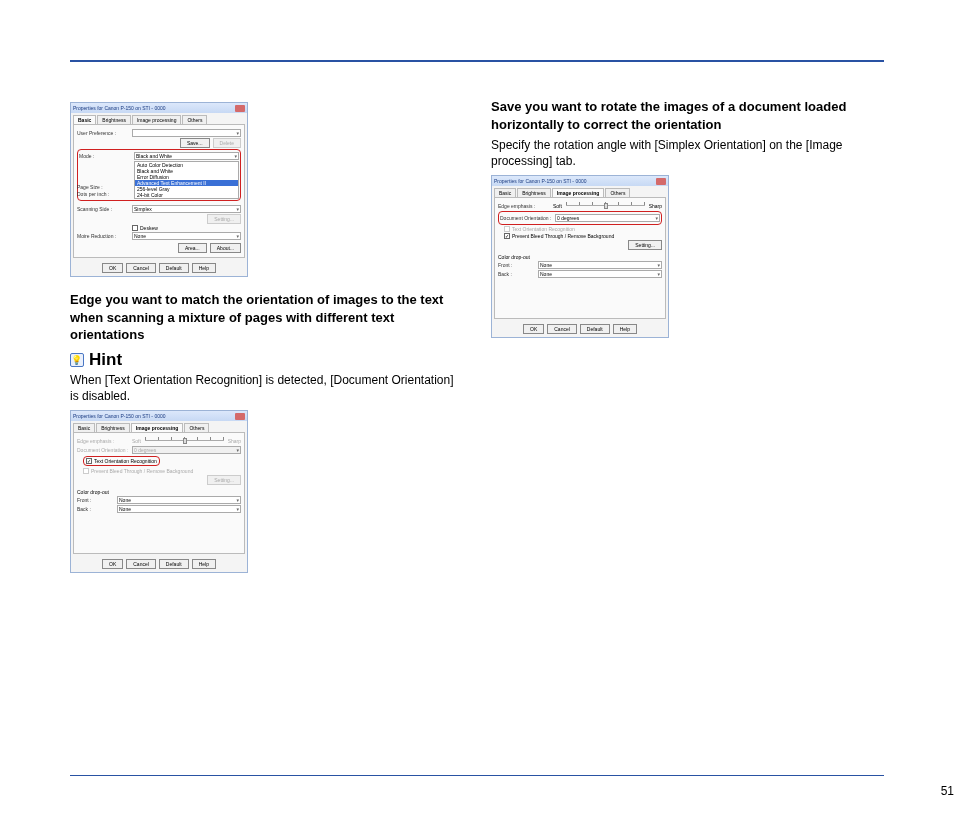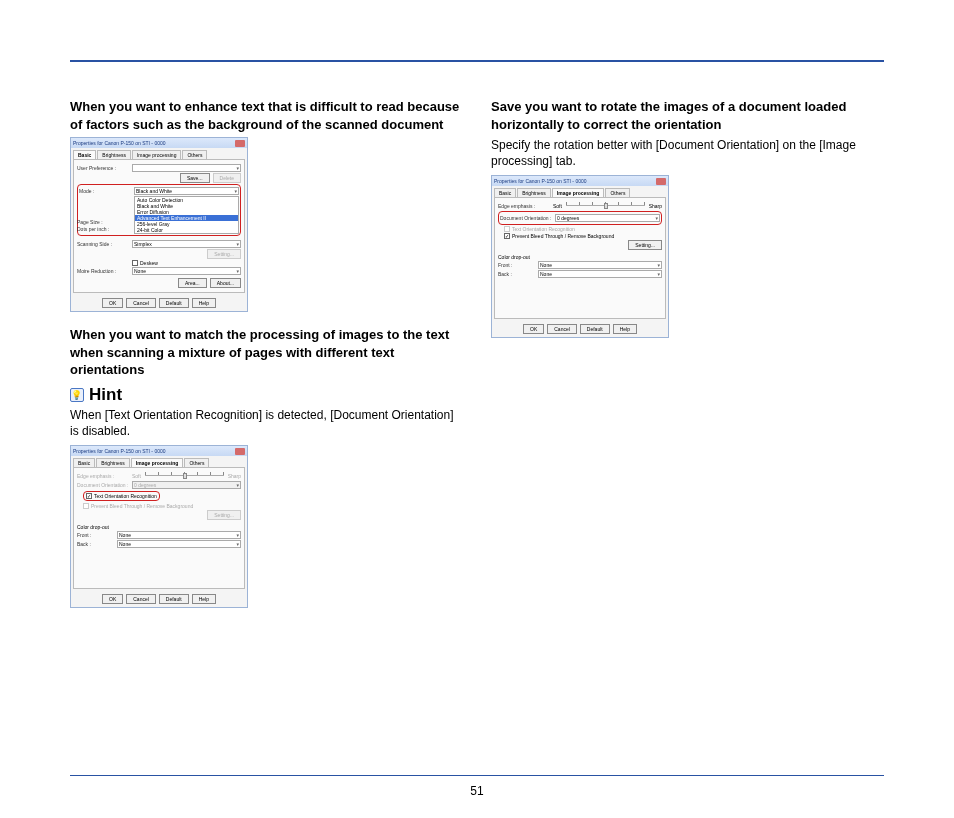--- a/index.html
+++ b/index.html
@@ -153,35 +153,34 @@
     bottom: 42px;
     left: 70px;
     right: 70px;
     height: 1px;
     background: #2952a3;
   }
   .pagenum {
     position: absolute;
     bottom: 20px;
     left: 0; right: 0;
-    text-align: center;
+    text-align: right;
     font-size: 12px;
   }
 </style>
 </head>
 <body>
 
 <div class="top-rule"></div>
 
 <div class="columns">
 
   <div class="col">
 
     <div class="block">
-      <h3>When you want to enhance text that is difficult to read because of factors such as the background of the scanned document</h3>
 
       <div class="dialog">
         <div class="titlebar">
           <span>Properties for Canon P-150 on STI - 0000</span>
           <span class="close-x"></span>
         </div>
         <div class="tabs">
           <div class="tab active">Basic</div>
           <div class="tab">Brightness</div>
           <div class="tab">Image processing</div>
@@ -253,21 +252,21 @@
         <div class="btnrow">
           <div class="btn">OK</div>
           <div class="btn">Cancel</div>
           <div class="btn">Default</div>
           <div class="btn">Help</div>
         </div>
       </div>
     </div>
 
     <div class="block">
-      <h3>When you want to match the processing of images to the text when scanning a mixture of pages with different text orientations</h3>
+      <h3>Edge you want to match the orientation of images to the text when scanning a mixture of pages with different text orientations</h3>
       <div class="hint-row">
         <span class="hint-icon">💡</span>
         <span class="hint-label">Hint</span>
       </div>
       <p>When [Text Orientation Recognition] is detected, [Document Orientation] is disabled.</p>
 
       <div class="dialog">
         <div class="titlebar">
           <span>Properties for Canon P-150 on STI - 0000</span>
           <span class="close-x"></span>
@@ -338,21 +337,21 @@
           <div class="btn">Help</div>
         </div>
       </div>
     </div>
 
   </div>
 
   <div class="col">
     <div class="block">
       <h3>Save you want to rotate the images of a document loaded horizontally to correct the orientation</h3>
-      <p>Specify the rotation better with [Document Orientation] on the [Image processing] tab.</p>
+      <p>Specify the rotation angle with [Simplex Orientation] on the [Image processing] tab.</p>
 
       <div class="dialog">
         <div class="titlebar">
           <span>Properties for Canon P-150 on STI - 0000</span>
           <span class="close-x"></span>
         </div>
         <div class="tabs">
           <div class="tab">Basic</div>
           <div class="tab">Brightness</div>
           <div class="tab active">Image processing</div>

